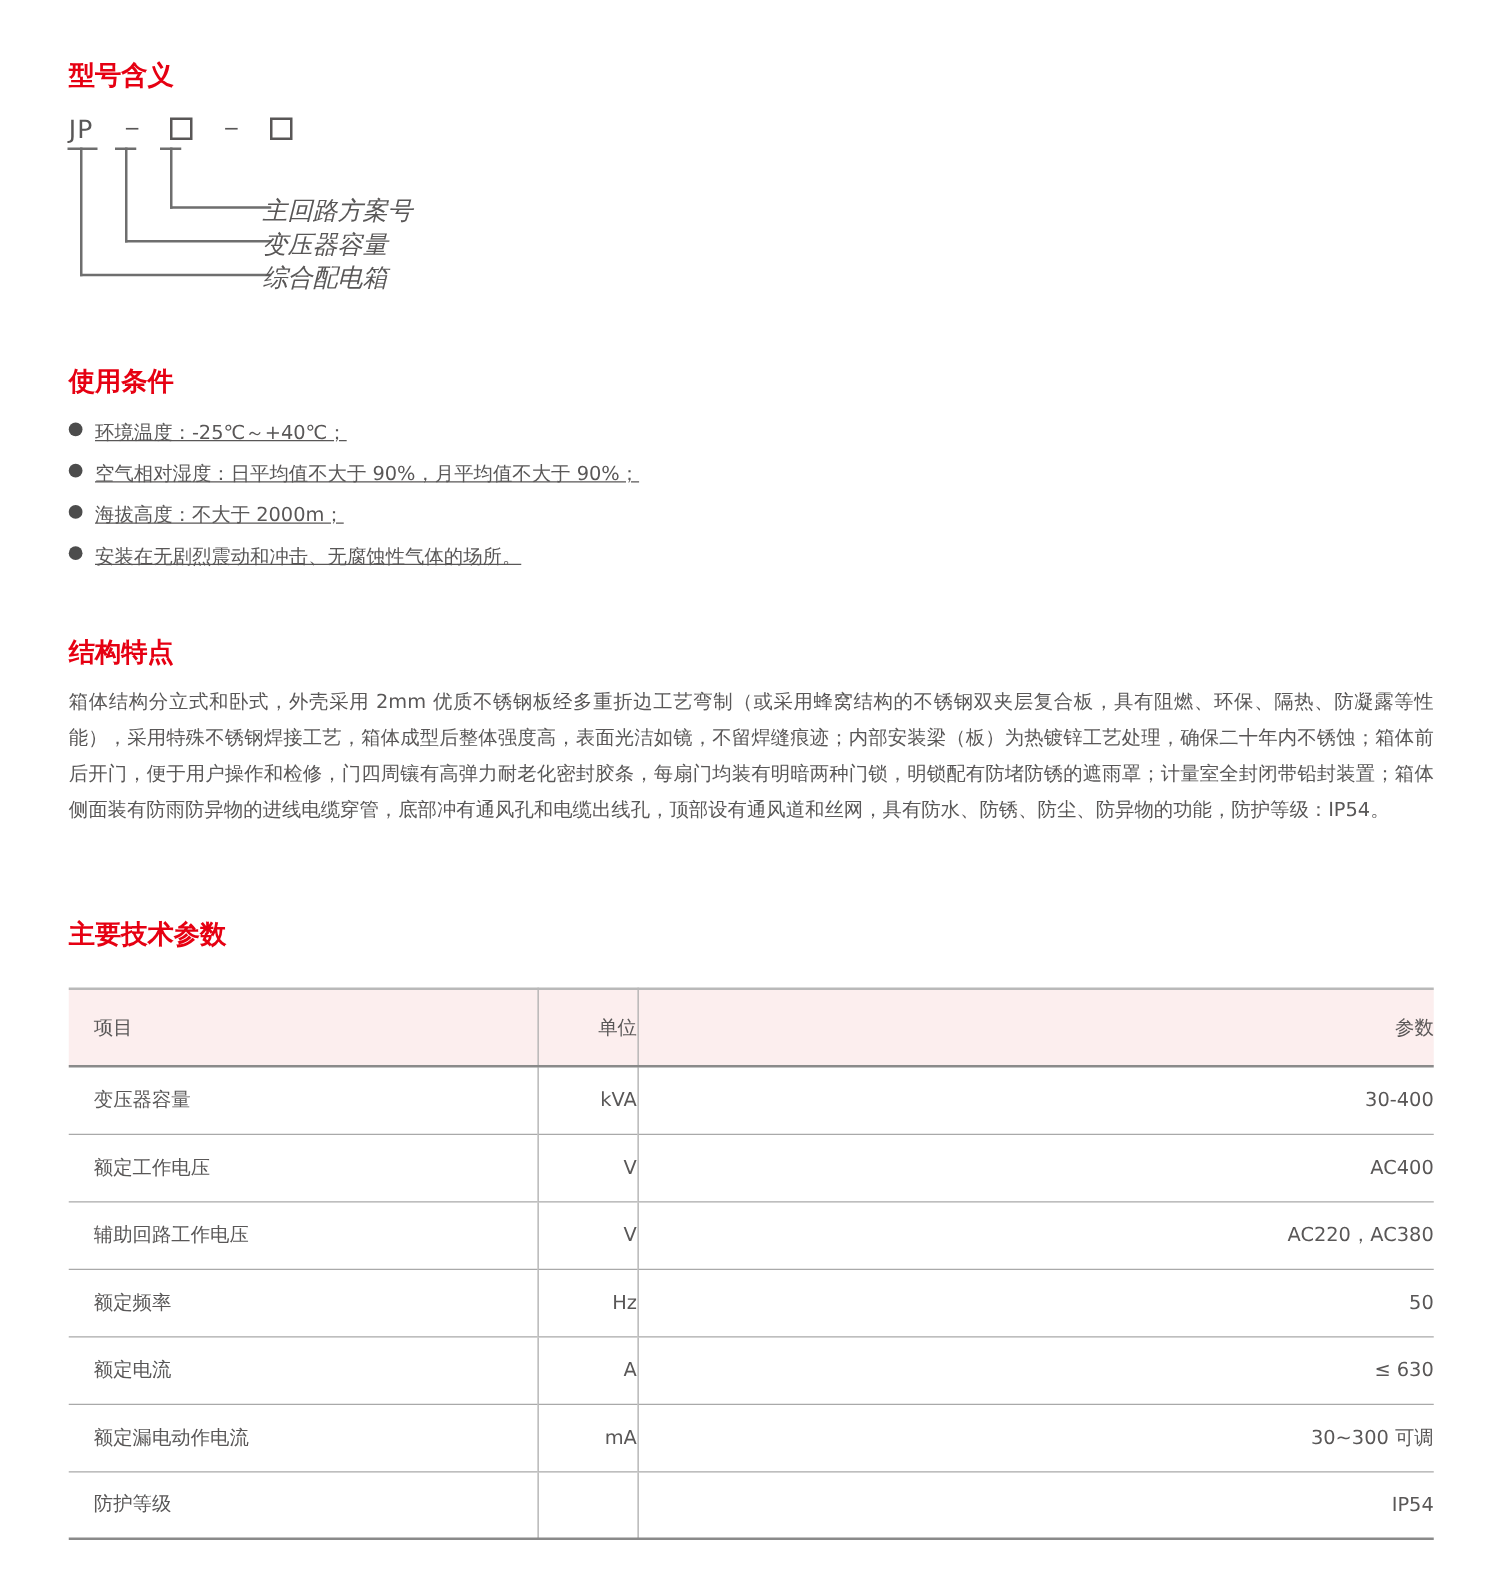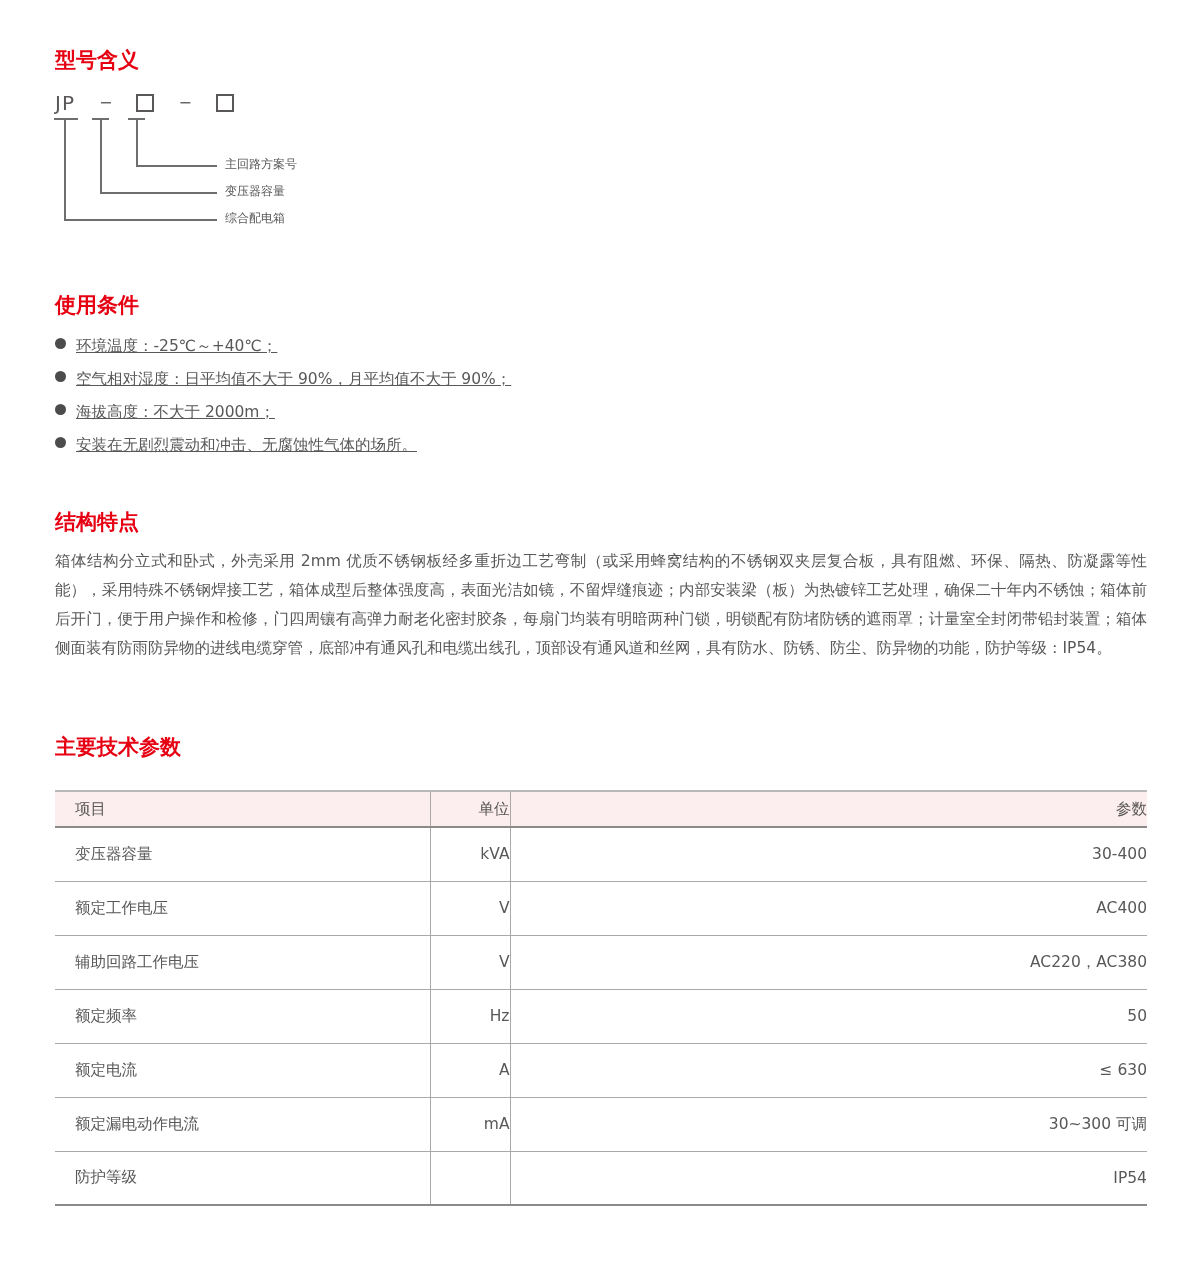--- a/index.html
+++ b/index.html
@@ -22,41 +22,41 @@
   .code-dash { font-size:16px; }
   .code-box { width:14px; height:14px; border:2px solid #595757; display:inline-block; }
   .u-seg { position:absolute; border-top:2px solid #6e6e6e; height:0; }
   .u-jp   { left:54px;  top:118px; width:24px; }
   .u-b1   { left:92px;  top:118px; width:17px; }
   .u-b2   { left:128px; top:118px; width:17px; }
   .conn { position:absolute; border-left:2px solid #6e6e6e; border-bottom:2px solid #6e6e6e; }
   .conn-main  { left:136px; top:118px; width:79px;  height:47px; }
   .conn-trans { left:100px; top:118px; width:115px; height:74px; }
   .conn-box   { left:64px;  top:118px; width:151px; height:101px; }
-  .diag-label { position:absolute; left:225px; font-size:12px; color:#595757; line-height:1; }
+  .diag-label { position:absolute; left:210px; font-size:20px; color:#595757; line-height:1;font-style:italic; }
   .dl-main  { top:158px; }
   .dl-trans { top:185px; }
   .dl-box   { top:212px; }
   
   .cond-list { position:absolute; left:55px; top:338px; margin:0; padding:0; list-style:none; }
   .cond-list li { display:flex; align-items:flex-start; gap:10px; margin-bottom:17px; font-size:15.5px; line-height:16px;text-decoration:underline; }
   .bullet-dot { width:11px; height:11px; border-radius:50%; background:#4c4c4c; flex:0 0 auto; }
   
   .features-body {
     position:absolute; left:55px; top:547px; width:1092px; margin:0;
     font-size:15.5px; line-height:29px; text-align:justify; color:#595757;
   }
   
   .params-table {
     position:absolute; left:55px; top:790px; width:1092px;
     border-collapse:collapse; table-layout:fixed;
     border-top:2px solid #b9b9b9; border-bottom:2px solid #8a8a8a;
     font-size:15.5px; color:#595757;
   }
-  .params-table thead tr { background:#fceeee; height:36px; border-bottom:2px solid #8a8a8a; }
+  .params-table thead tr { background:#fceeee; height:62px; border-bottom:2px solid #8a8a8a; }
   .params-table tbody tr { height:54px; border-bottom:1px solid #a9a9a9; }
   .params-table tbody tr:last-child { border-bottom:none;margin-top:32px; }
   .params-table th { font-weight:normal; }
   .params-table th, .params-table td { padding:0; text-align:right; }
   .params-table th:first-child, .params-table td:first-child { text-align:left; padding-left:20px; }
   .params-table th:nth-child(1), .params-table td:nth-child(1),
   .params-table th:nth-child(2), .params-table td:nth-child(2) { border-right:1px solid #a9a9a9; }
 </style>
 </head>
 <body>

